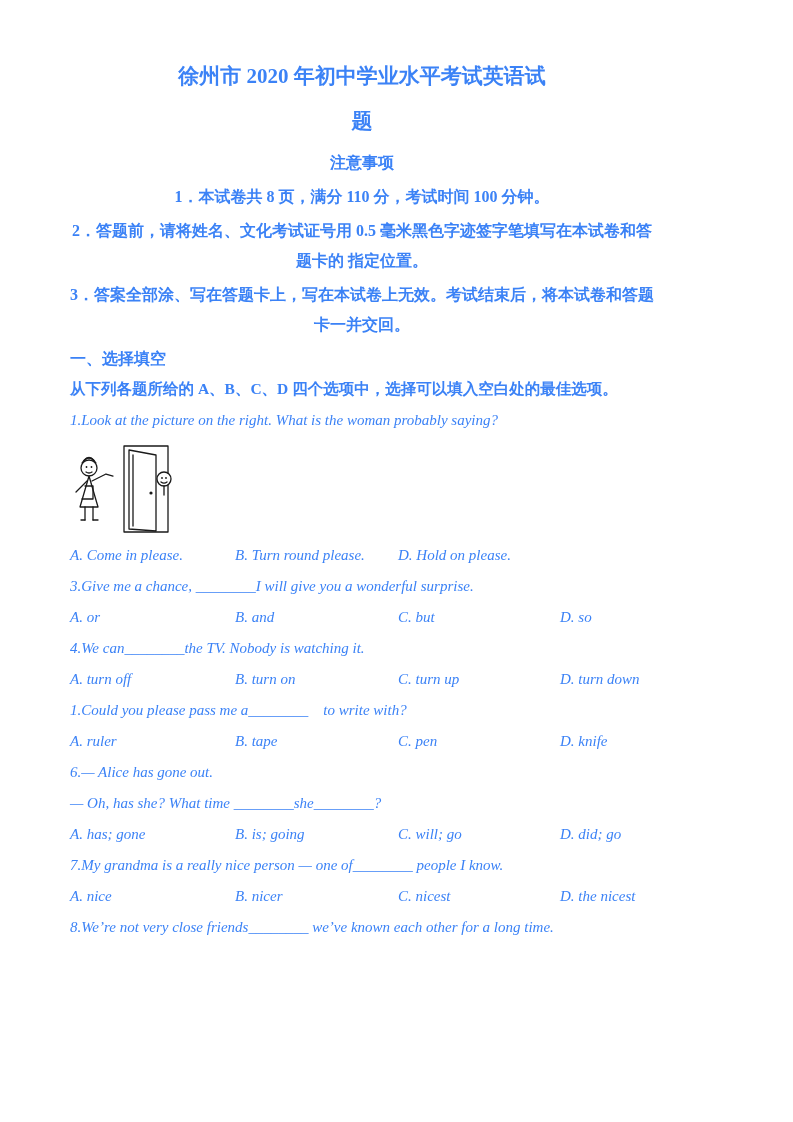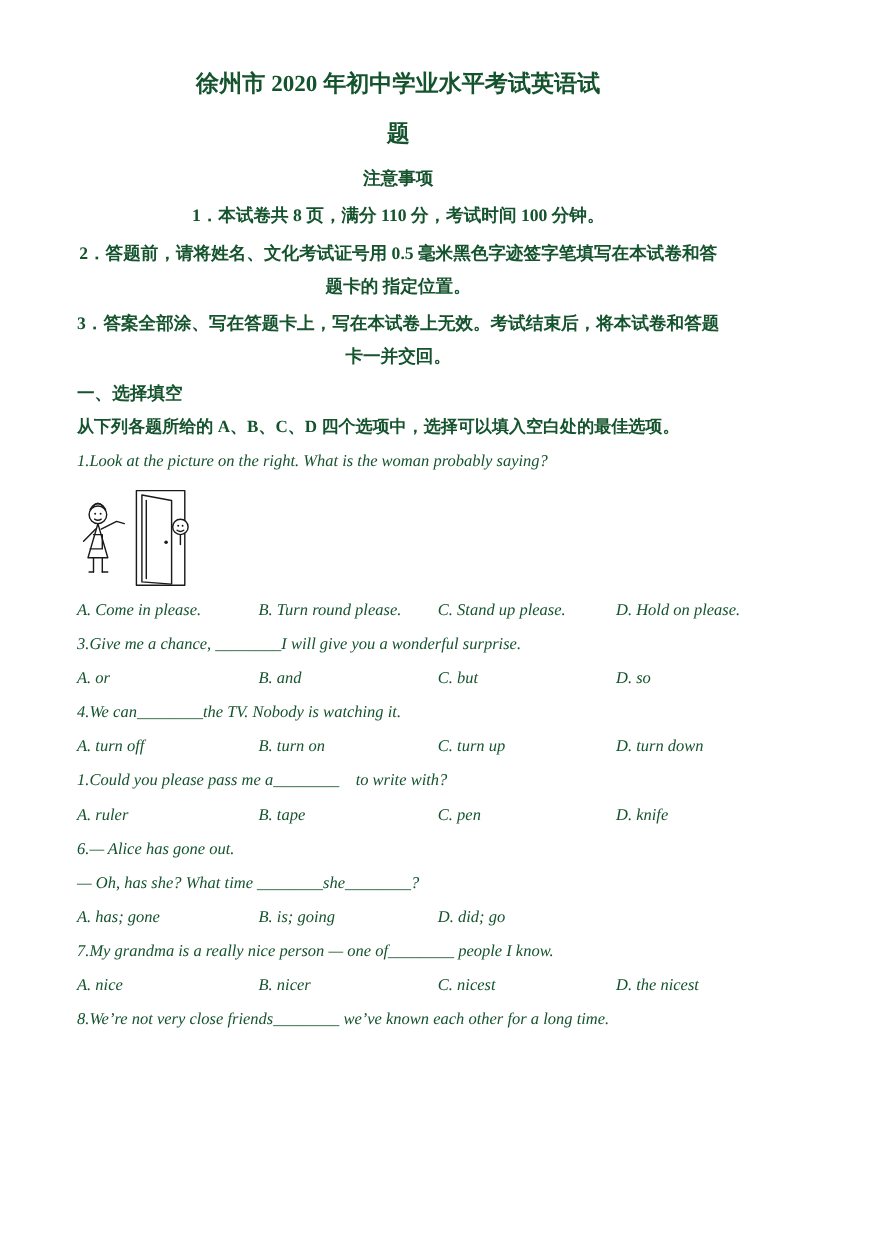--- a/index.html
+++ b/index.html
@@ -7,21 +7,21 @@
     padding: 0;
     background: #ffffff;
   }
   .page {
     position: relative;
     width: 718px;
     height: 1122px;
     box-sizing: border-box;
     padding: 54px 64px 0 70px;
     background: #ffffff;
-    color: #14532d;
+    color: #3b82f6;
     font-family: "Liberation Serif", "DejaVu Serif", serif;
     overflow: hidden;
   }
   .title {
     text-align: center;
     font-weight: bold;
     font-size: 21px;
     line-height: 45px;
     margin: 0 0 4px 0;
   }
@@ -121,21 +121,20 @@
           <path d="M20 40 L34 33 L41 35"></path>
           <path d="M13 66 v13"></path>
           <path d="M21 66 v13"></path>
           <path d="M13 79 h-4"></path>
           <path d="M21 79 h5"></path>
         </svg>
       </div>
       <div class="options">
         <span>A. Come in please.</span>
         <span>B. Turn round please.</span>
-        <span>C. Stand up please.</span>
         <span>D. Hold on please.</span>
       </div>
     </div>
 
 
     <div>
       <p class="stem">3.Give me a chance, ________I will give you a wonderful surprise.</p>
       <div class="options">
         <span>A. or</span>
         <span>B. and</span>
@@ -163,20 +162,21 @@
         <span>D. knife</span>
       </div>
     </div>
 
     <div>
       <p class="stem">6.— Alice has gone out.</p>
       <p class="stem">— Oh, has she? What time ________she________?</p>
       <div class="options">
         <span>A. has; gone</span>
         <span>B. is; going</span>
+        <span>C. will; go</span>
         <span>D. did; go</span>
       </div>
     </div>
 
     <div>
       <p class="stem">7.My grandma is a really nice person — one of________ people I know.</p>
       <div class="options">
         <span>A. nice</span>
         <span>B. nicer</span>
         <span>C. nicest</span>

